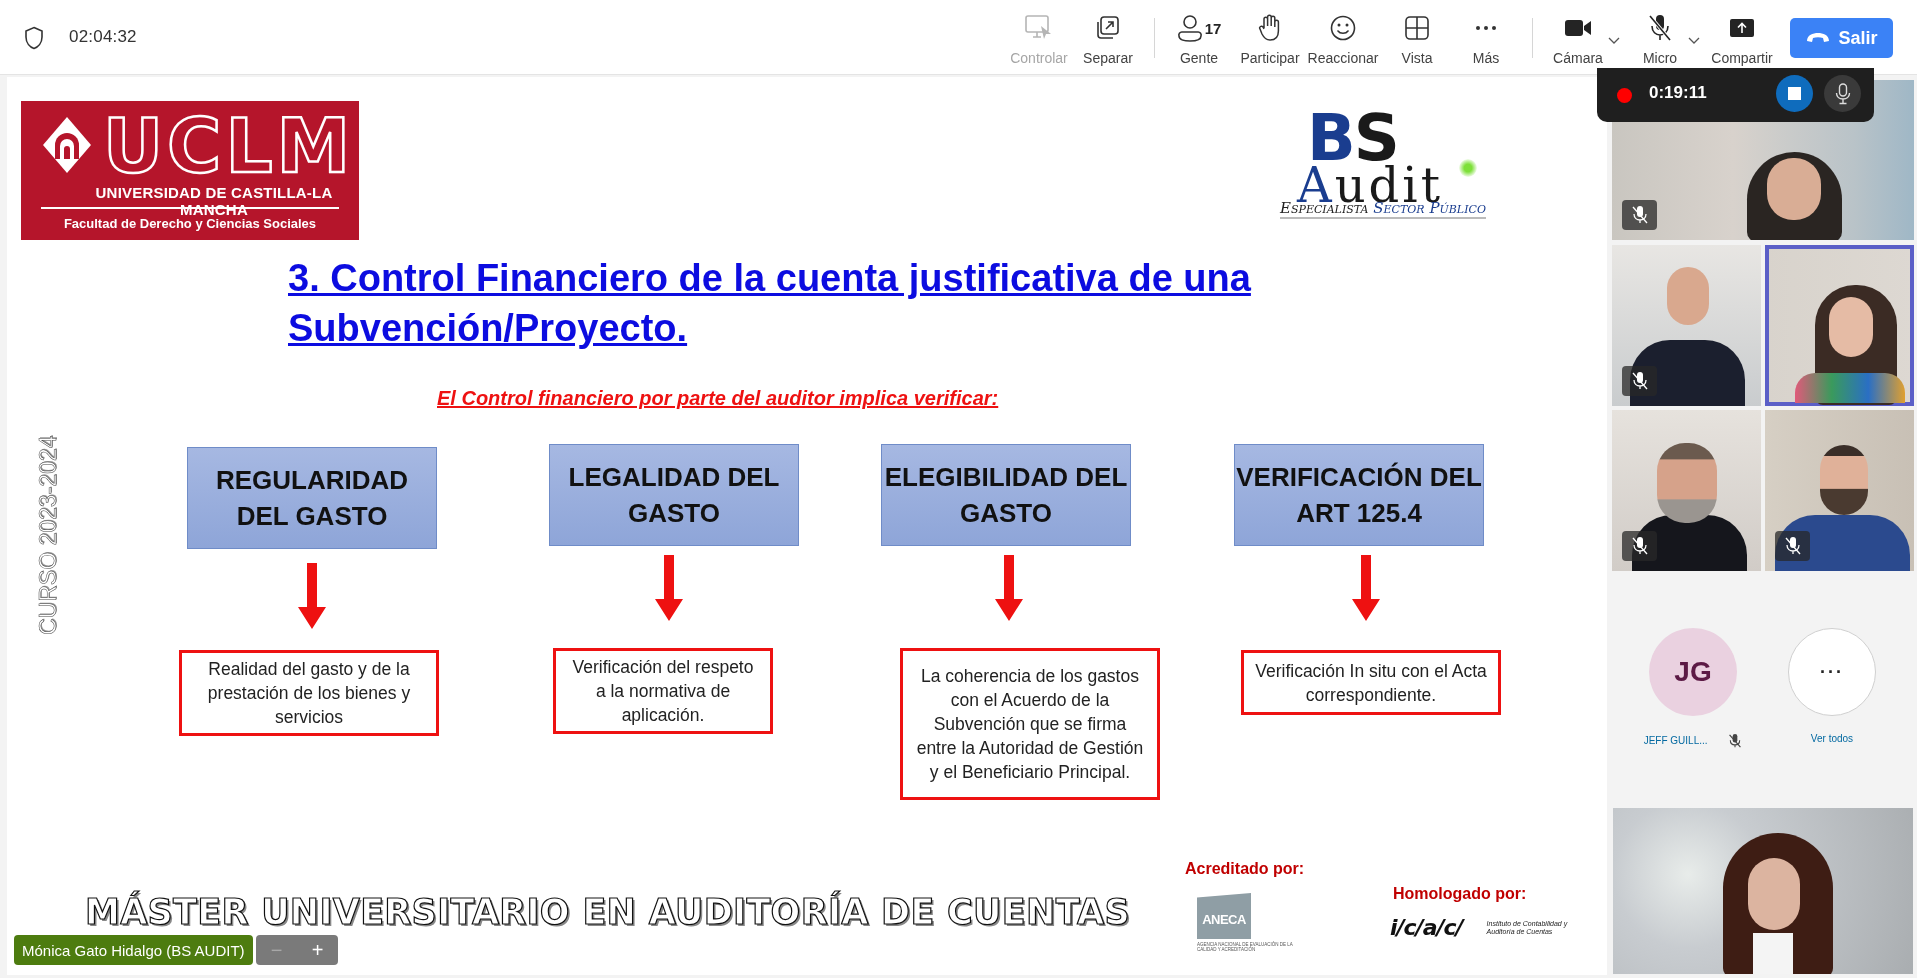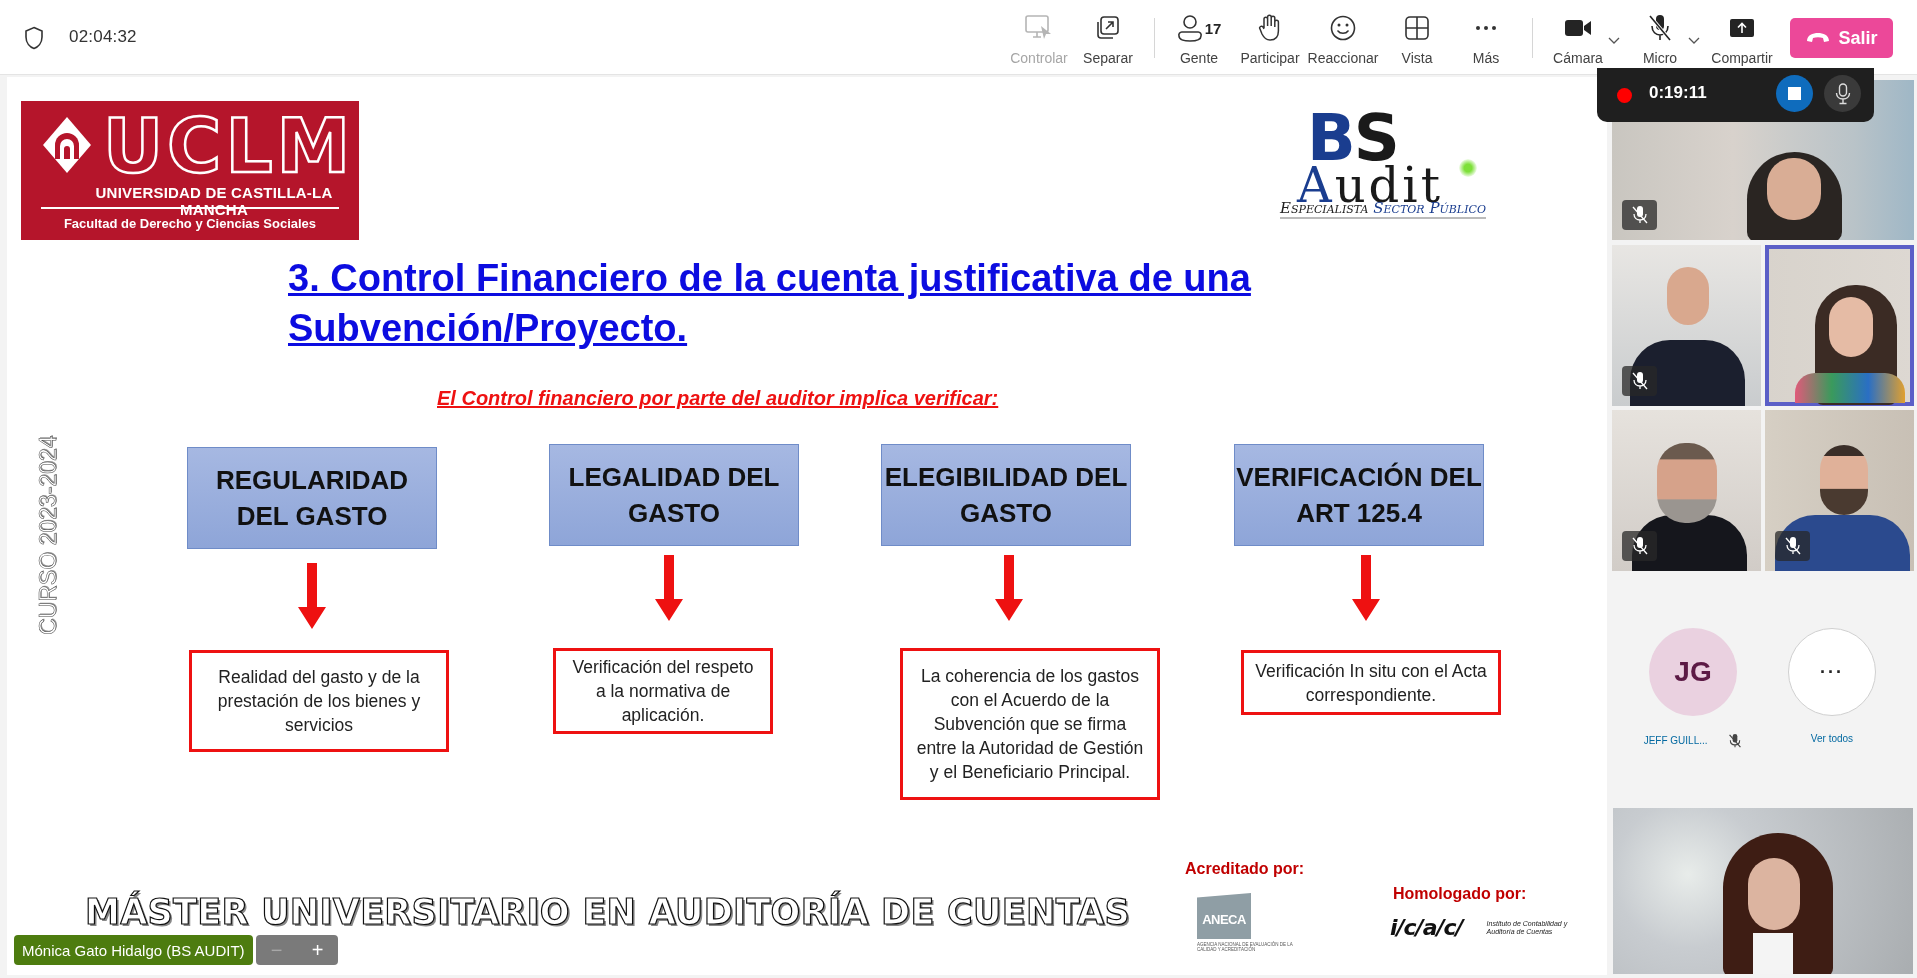--- a/index.html
+++ b/index.html
@@ -10,21 +10,21 @@
   .topbar { position: absolute; left: 0; top: 0; width: 1917px; height: 75px; background: #ffffff; border-bottom: 1px solid #e4e4e4; }
   .shield { position: absolute; left: 24px; top: 26px; width: 20px; height: 24px; }
   .timer { position: absolute; left: 69px; top: 27px; font-size: 17px; color: #333; letter-spacing: 0.2px; }
   .tb-btn { position: absolute; top: 12px; height: 56px; display: flex; flex-direction: column; align-items: center; cursor: pointer; }
   .tb-btn .ico { height: 32px; display: flex; align-items: center; justify-content: center; }
   .tb-btn .lbl { font-size: 14px; color: #424242; margin-top: 6px; white-space: nowrap; }
   .tb-btn.disabled .lbl { color: #a6a6a6; }
   .tb-sep { position: absolute; top: 18px; width: 1px; height: 40px; background: #d6d6d6; }
   .people-count { font-weight: bold; font-size: 15px; color: #242424; margin-left: 2px; }
   .caret { position: absolute; top: 32px; width: 16px; height: 16px; cursor: pointer; }
-  .leave-btn { position: absolute; left: 1790px; top: 18px; width: 103px; height: 40px; background: #ec4899; border-radius: 5px; color: #fff; display: flex; align-items: center; justify-content: center; gap: 7px; font-weight: bold; font-size: 18px; cursor: pointer; }
+  .leave-btn { position: absolute; left: 1790px; top: 18px; width: 103px; height: 40px; background: #3b82f6; border-radius: 5px; color: #fff; display: flex; align-items: center; justify-content: center; gap: 7px; font-weight: bold; font-size: 18px; cursor: pointer; }
 
   
   .slide { position: absolute; left: 7px; top: 77px; width: 1600px; height: 898px; background: #ffffff; overflow: hidden; }
   .uclm { position: absolute; left: 14px; top: 24px; width: 338px; height: 139px; background: #b5152b; color: #fff; }
   .uclm .big { position: absolute; left: 82px; top: 2px; font-size: 74px; font-weight: bold; letter-spacing: 4px; color: transparent; -webkit-text-stroke: 2.5px #fff; font-family: "DejaVu Sans", sans-serif; }
   .uclm .emblem { position: absolute; left: 20px; top: 14px; width: 52px; height: 60px; }
   .uclm .univ { position: absolute; left: 0; width: 100%; top: 83px; text-align: center; font-size: 15px; font-weight: bold; letter-spacing: 0.2px; padding-left: 48px; }
   .uclm .line { position: absolute; left: 20px; right: 20px; top: 106px; height: 2px; background: #fff; }
   .uclm .fac { position: absolute; left: 0; width: 100%; top: 115px; text-align: center; font-size: 13px; font-weight: bold; }
 
@@ -224,21 +224,21 @@
     </div>
 
     <div class="title">3. Control Financiero de la cuenta justificativa de una Subvención/Proyecto.</div>
     <div class="subtitle">El Control financiero por parte del auditor implica verificar:</div>
     <div class="curso">CURSO 2023-2024</div>
 
     <div class="head-box" style="left:180px;top:370px;width:250px;">REGULARIDAD DEL GASTO</div>
     <svg class="arrow" style="left:291px;top:486px;" viewBox="0 0 28 66">
         <path d="M9 0 H19 V44 H28 L14 66 L0 44 H9 Z" fill="#ee1111"></path>
       </svg>
-    <div class="desc-box" style="left:182px;top:573px;width:260px;height:102px;text-align:center;">Realidad del gasto y de la prestación de los bienes y servicios</div>
+    <div class="desc-box" style="left:172px;top:573px;width:260px;height:86px;text-align:center;">Realidad del gasto y de la prestación de los bienes y servicios</div>
 
     <div class="head-box" style="left:542px;top:367px;width:250px;">LEGALIDAD DEL GASTO</div>
     <svg class="arrow" style="left:648px;top:478px;" viewBox="0 0 28 66">
         <path d="M9 0 H19 V44 H28 L14 66 L0 44 H9 Z" fill="#ee1111"></path>
       </svg>
     <div class="desc-box" style="left:546px;top:571px;width:220px;height:86px;">Verificación del respeto a la normativa de aplicación.</div>
 
     <div class="head-box" style="left:874px;top:367px;width:250px;">ELEGIBILIDAD DEL GASTO</div>
     <svg class="arrow" style="left:988px;top:478px;" viewBox="0 0 28 66">
         <path d="M9 0 H19 V44 H28 L14 66 L0 44 H9 Z" fill="#ee1111"></path>

